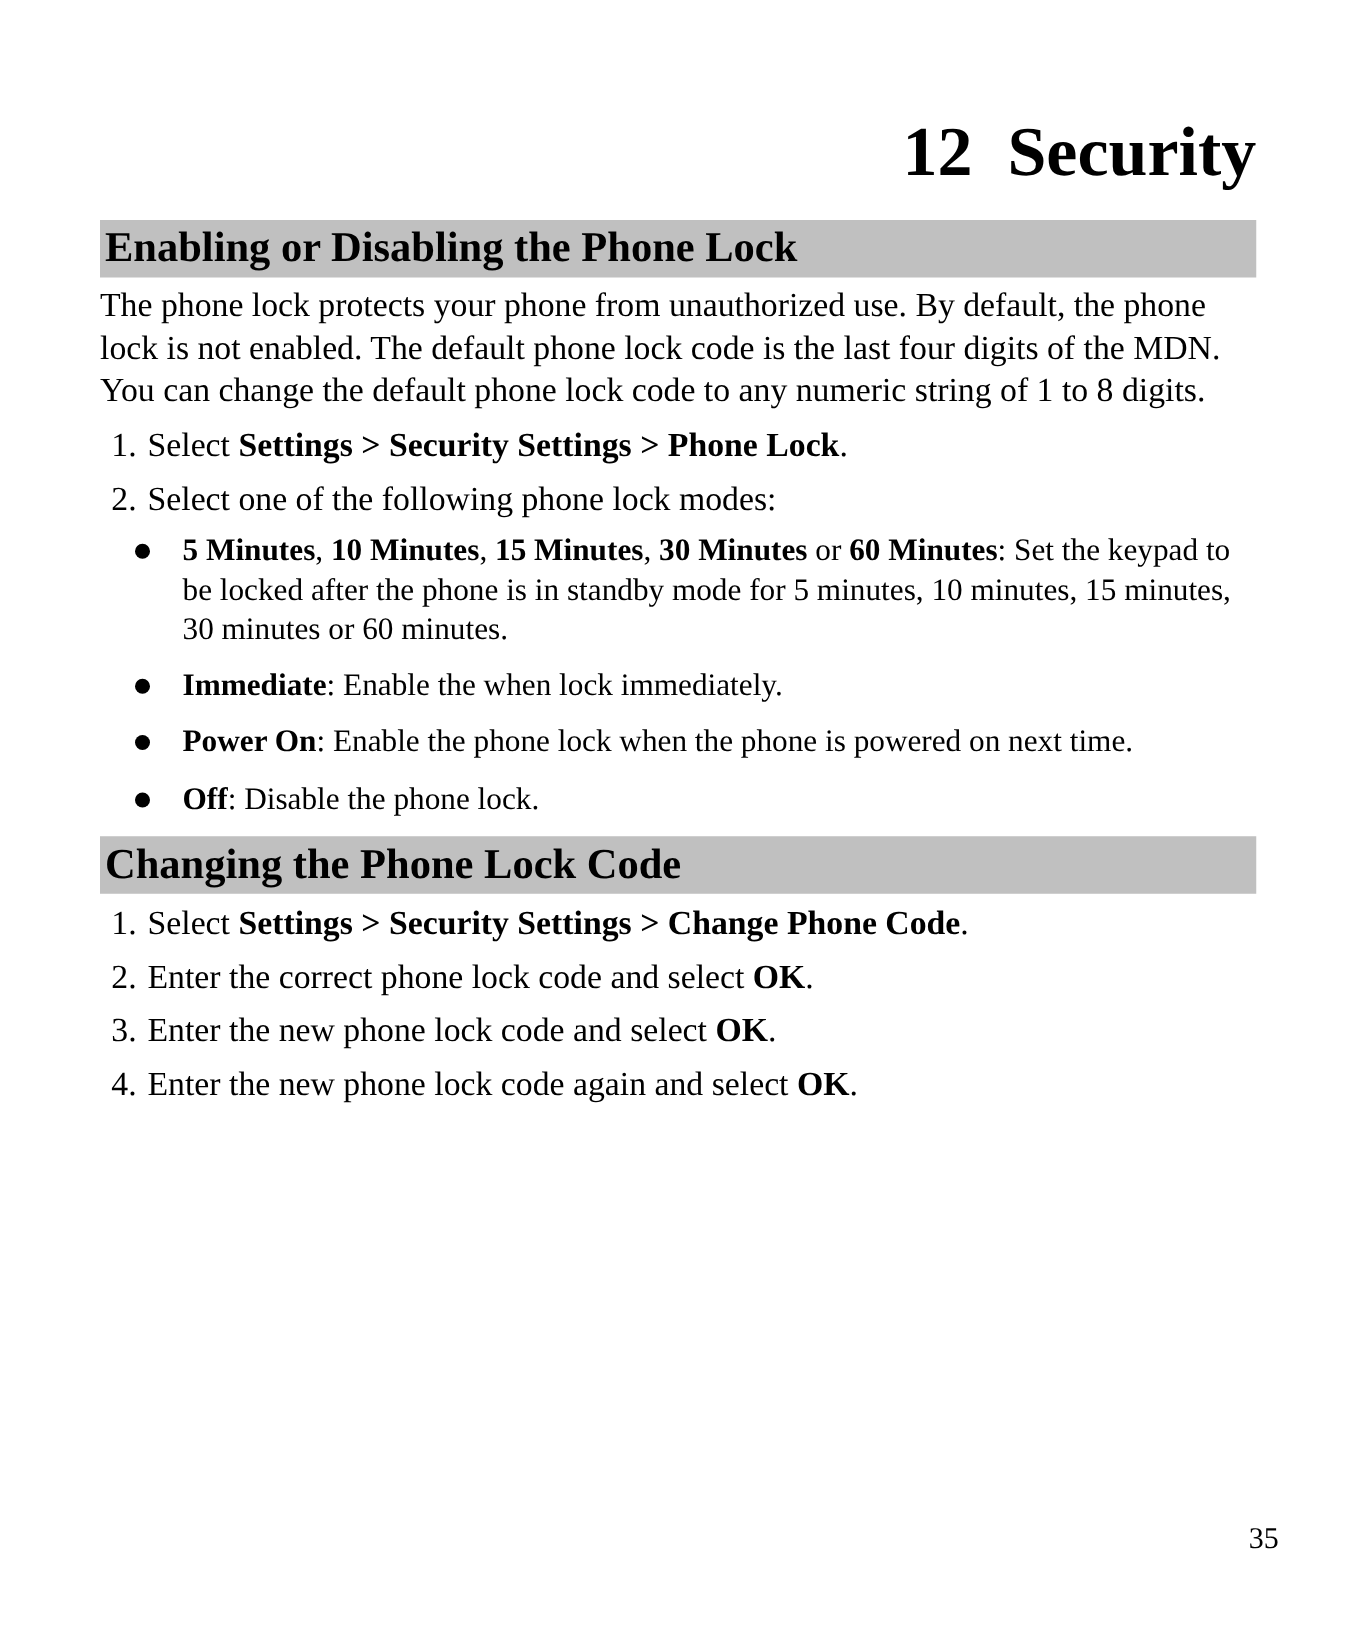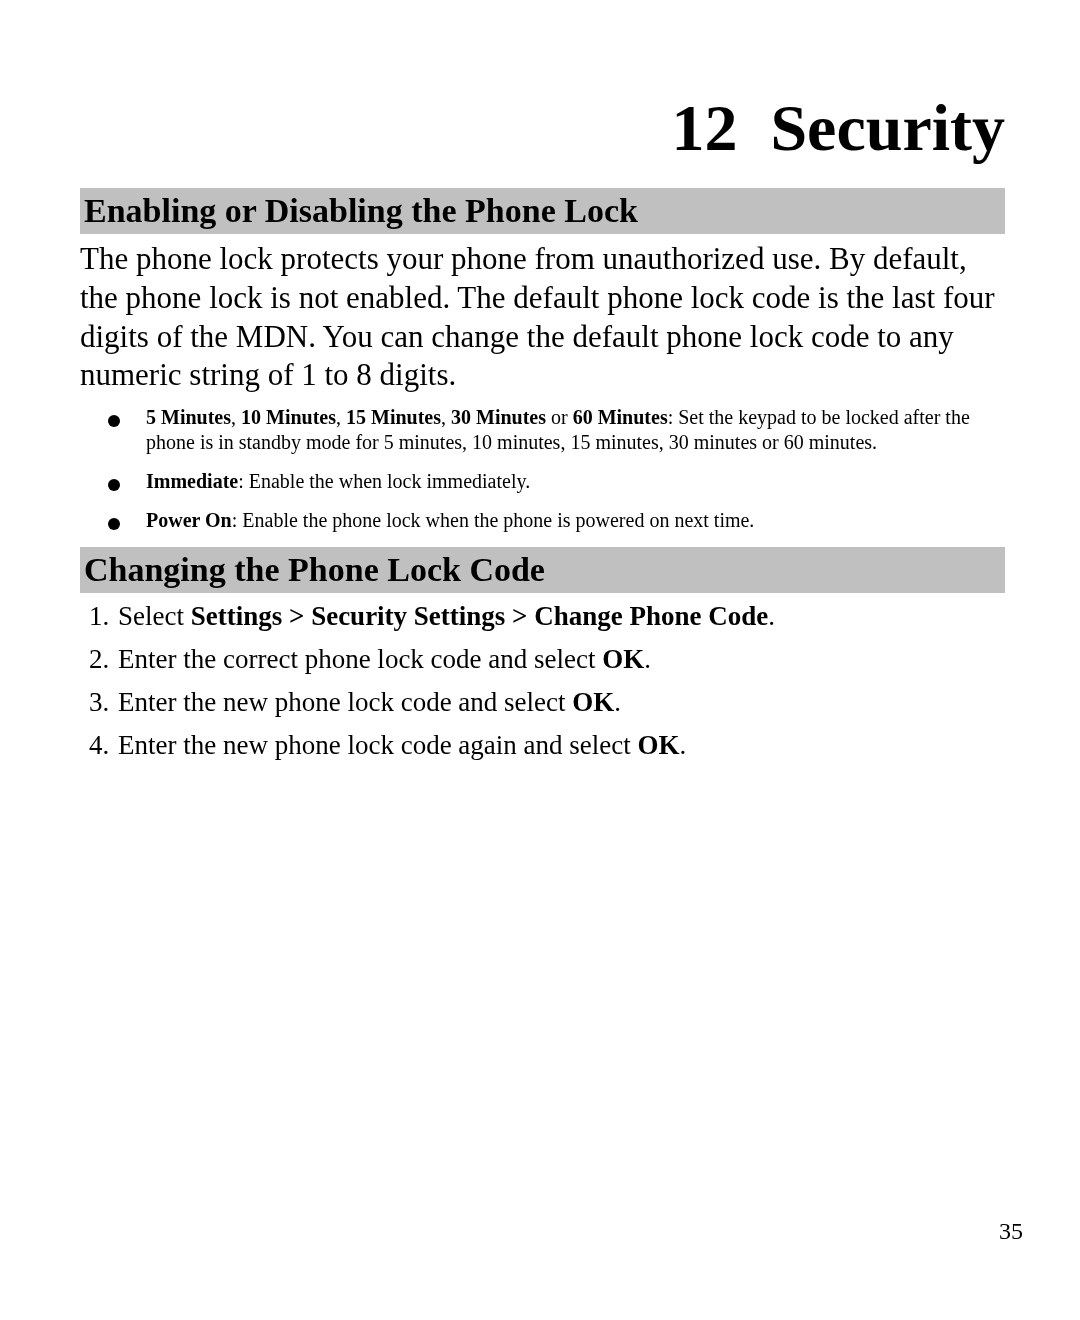--- a/index.html
+++ b/index.html
@@ -10,49 +10,49 @@
     color: #000;
     width: 1080px;
     height: 1320px;
     box-sizing: border-box;
   }
   .page {
     padding: 90px 75px 50px 80px;
   }
   .chapter-title {
     text-align: right;
-    font-size: 66px;
+    font-size: 56px;
     font-weight: bold;
     margin: 0 0 22px 0;
   }
   .section-heading {
     background: #c0c0c0;
     font-weight: bold;
     font-size: 34px;
     padding: 4px 22px 4px 4px;
     margin: 0 0 6px 0;
   }
   p {
-    font-size: 31px;
+    font-size: 27px;
     line-height: 1.25;
     margin: 0 0 10px 0;
   }
   ol {
     font-size: 27px;
     line-height: 1.3;
     margin: 6px 0 8px 0;
     padding-left: 36px;
   }
   ol li {
     margin-bottom: 8px;
     padding-left: 2px;
   }
   ul {
     list-style: none;
-    font-size: 20px;
+    font-size: 25px;
     line-height: 1.25;
     margin: 4px 0 10px 0;
     padding-left: 26px;
   }
   ul li {
     position: relative;
     padding-left: 40px;
     margin-bottom: 14px;
   }
   ul li::before {
@@ -78,25 +78,30 @@
 <div class="page">
 
   <h1 class="chapter-title">
     <span>12</span>&nbsp;&nbsp;<span>Security</span>
   </h1>
 
   <div class="section-heading">Enabling or Disabling the Phone Lock</div>
 
   <p>The phone lock protects your phone from unauthorized use. By default, the phone lock is not enabled. The default phone lock code is the last four digits of the MDN. You can change the default phone lock code to any numeric string of 1 to 8 digits.</p>
 
+  <ol>
+    <li><span>Select </span><b>Settings &gt; Security Settings &gt; Phone Lock</b><span>.</span></li>
+    <li>Select one of the following phone lock modes:</li>
+  </ol>
 
   <ul>
     <li><b>5 Minutes</b><span>, </span><b>10 Minutes</b><span>, </span><b>15 Minutes</b><span>, </span><b>30 Minutes</b><span> or </span><b>60 Minutes</b><span>: Set the keypad to be locked after the phone is in standby mode for 5 minutes, 10 minutes, 15 minutes, 30 minutes or 60 minutes.</span></li>
     <li><b>Immediate</b><span>: Enable the when lock immediately.</span></li>
     <li><b>Power On</b><span>: Enable the phone lock when the phone is powered on next time.</span></li>
+    <li><b>Off</b><span>: Disable the phone lock.</span></li>
   </ul>
 
   <div class="section-heading">Changing the Phone Lock Code</div>
 
 
   <ol>
     <li><span>Select </span><b>Settings &gt; Security Settings &gt; Change Phone Code</b><span>.</span></li>
     <li><span>Enter the correct phone lock code and select </span><b>OK</b><span>.</span></li>
     <li><span>Enter the new phone lock code and select </span><b>OK</b><span>.</span></li>
     <li><span>Enter the new phone lock code again and select </span><b>OK</b><span>.</span></li>

